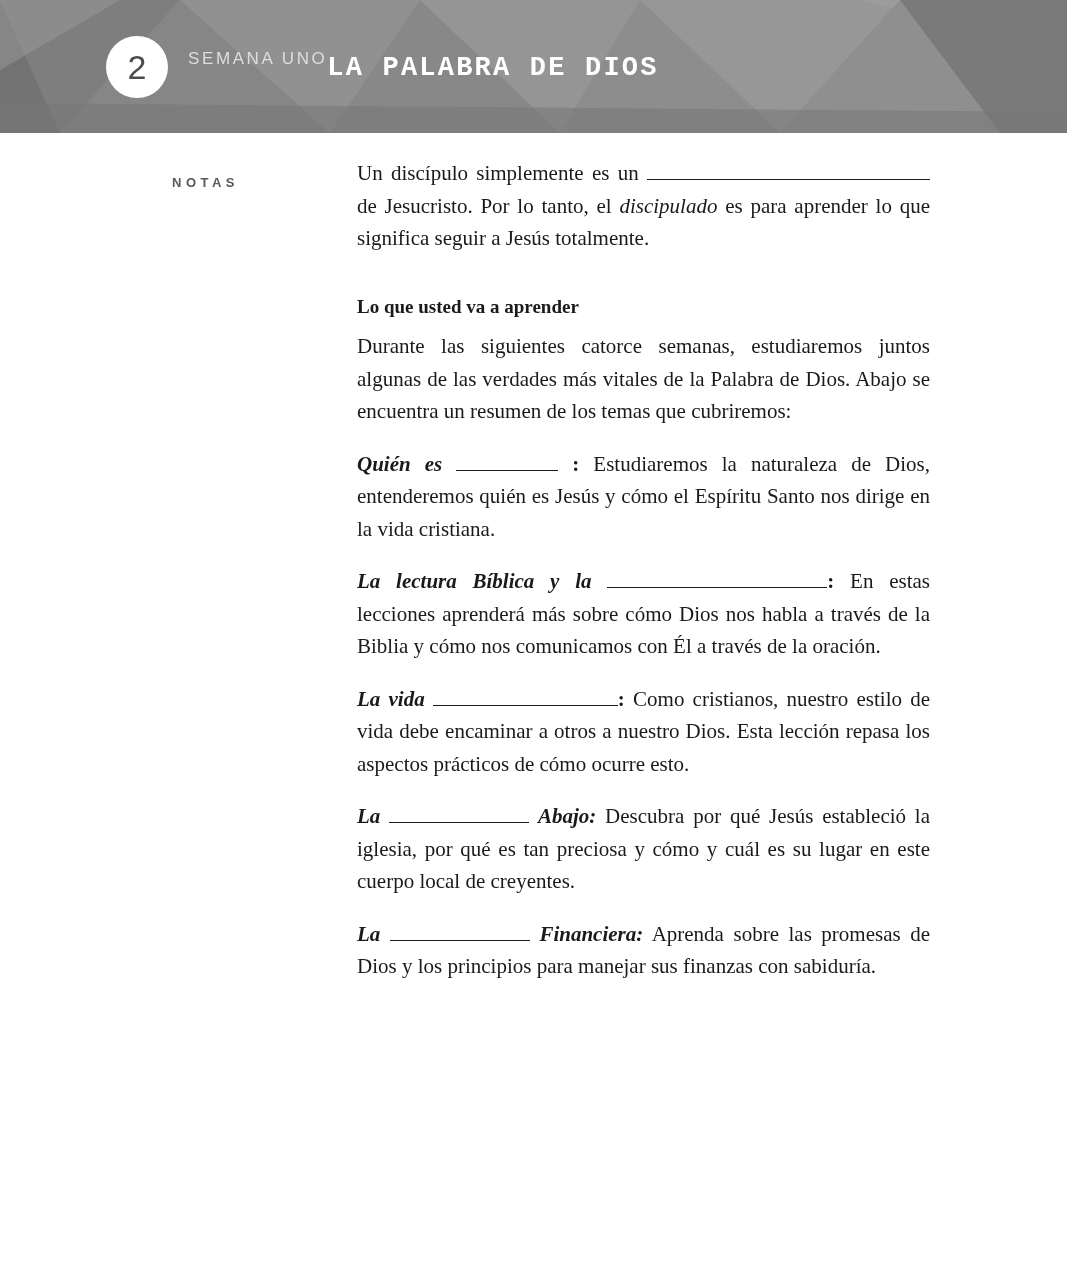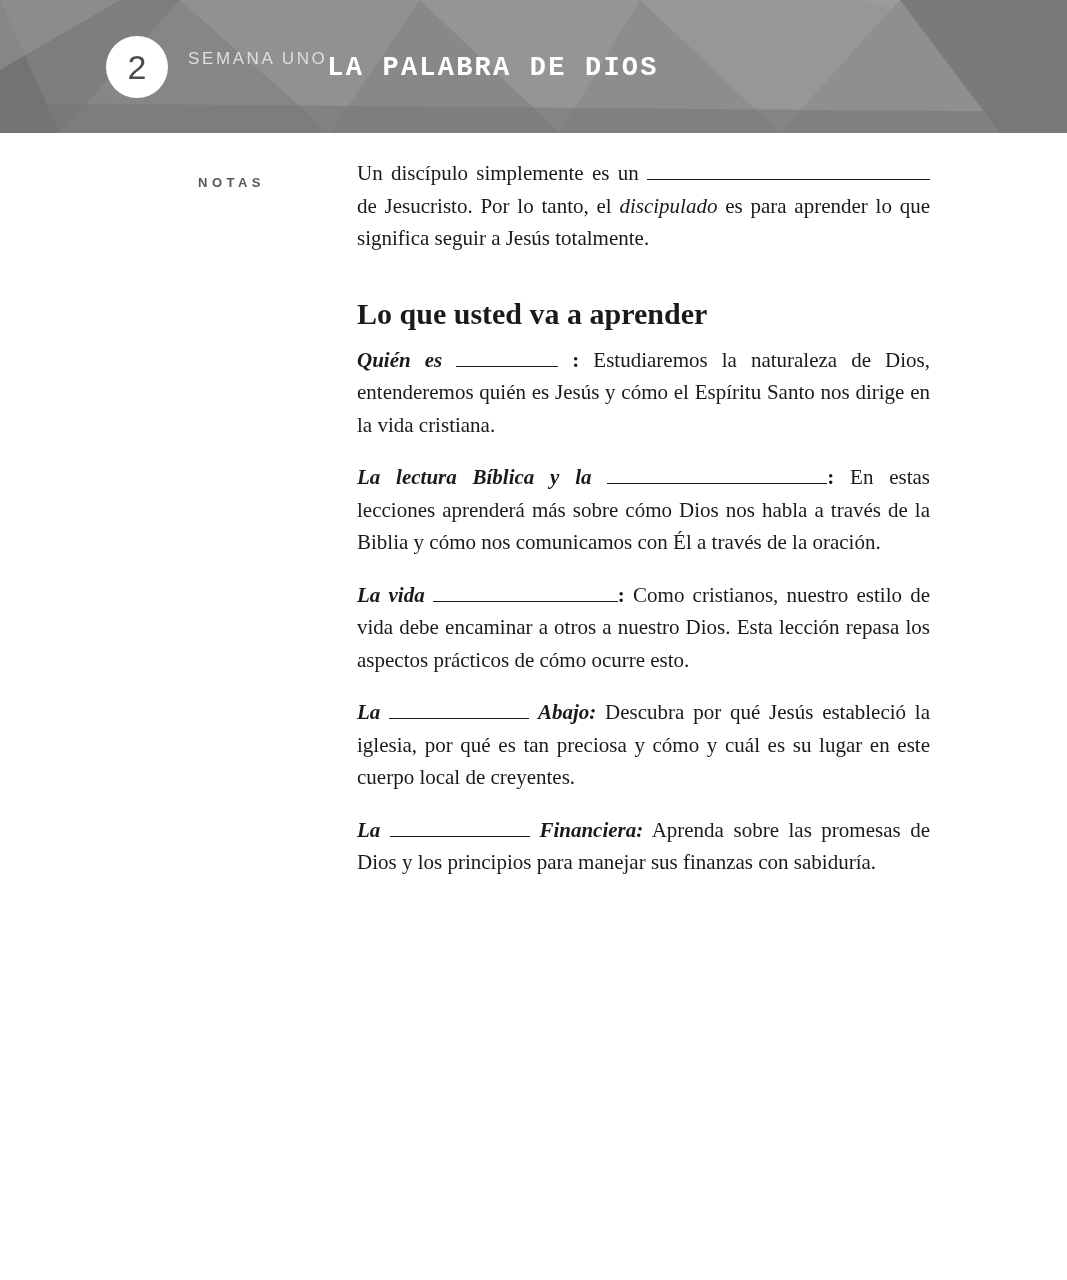--- a/index.html
+++ b/index.html
@@ -46,35 +46,34 @@
     color:#ffffff; line-height:1.15; margin-top:3px;
   }
 
   
   .body-wrap { position:relative; }
   .notes-label {
     position:absolute; left:172px; top:42px;
     font-family:"Liberation Sans", sans-serif;
     font-size:13px; font-weight:700; letter-spacing:4.5px;
     color:#55585c;
-    margin-left:26px;
   }
   .content {
     margin-left:357px;
     width:573px;
     padding-top:24px;
   }
   .para {
     font-size:21px;
     line-height:32.5px;
     text-align:justify;
     margin:0 0 20px 0;
   }
   .section-heading {
-    font-size:30px;
+    font-size:19px;
     font-weight:700;
     margin:41px 0 12px 0;
     line-height:1.2;
   }
   .para .b { font-weight:700; }
   .para .i { font-style:italic; }
   .blank {
     display:inline-block;
     border-bottom:1.6px solid #1a1a1a;
     height:0.95em;
@@ -115,20 +114,21 @@
   </header>
 
   <div class="body-wrap">
     <aside class="notes-label">NOTAS</aside>
 
     <main class="content">
       <p class="para"><span>Un discípulo simplemente es un </span><span class="blank" style="width: 283px;"></span><span> de Jesucristo. Por lo tanto, el </span><span class="i">discipulado</span><span> es para aprender lo que significa seguir a Jesús totalmente.</span></p>
 
       <h2 class="section-heading">Lo que usted va a aprender</h2>
 
+      <p class="para"><span>Durante las siguientes catorce semanas, estudiaremos juntos algunas de las verdades más vitales de la Palabra de Dios. Abajo se encuentra un resumen de los temas que cubriremos:</span></p>
 
       <p class="para"><span class="b i">Quién es</span><span> </span><span class="blank" style="width: 102px;"></span><span> </span><span class="b">:</span><span> Estudiaremos la naturaleza de Dios, entenderemos quién es Jesús y cómo el Espíritu Santo nos dirige en la vida cristiana.</span></p>
       <p class="para"><span class="b i">La lectura Bíblica y la</span><span> </span><span class="blank" style="width: 220px;"></span><span class="b">:</span><span> En estas lecciones aprenderá más sobre cómo Dios nos habla a través de la Biblia y cómo nos comunicamos con Él a través de la oración.</span></p>
       <p class="para"><span class="b i">La vida</span><span> </span><span class="blank" style="width: 185px;"></span><span class="b">:</span><span> Como cristianos, nuestro estilo de vida debe encaminar a otros a nuestro Dios. Esta lección repasa los aspectos prácticos de cómo ocurre esto.</span></p>
       <p class="para"><span class="b i">La</span><span> </span><span class="blank" style="width: 140px;"></span><span> </span><span class="b i">Abajo:</span><span> Descubra por qué Jesús estableció la iglesia, por qué es tan preciosa y cómo y cuál es su lugar en este cuerpo local de creyentes.</span></p>
       <p class="para"><span class="b i">La</span><span> </span><span class="blank" style="width: 140px;"></span><span> </span><span class="b i">Financiera:</span><span> Aprenda sobre las promesas de Dios y los principios para manejar sus finanzas con sabiduría.</span></p>
     </main>
   </div>
 
 </div>

